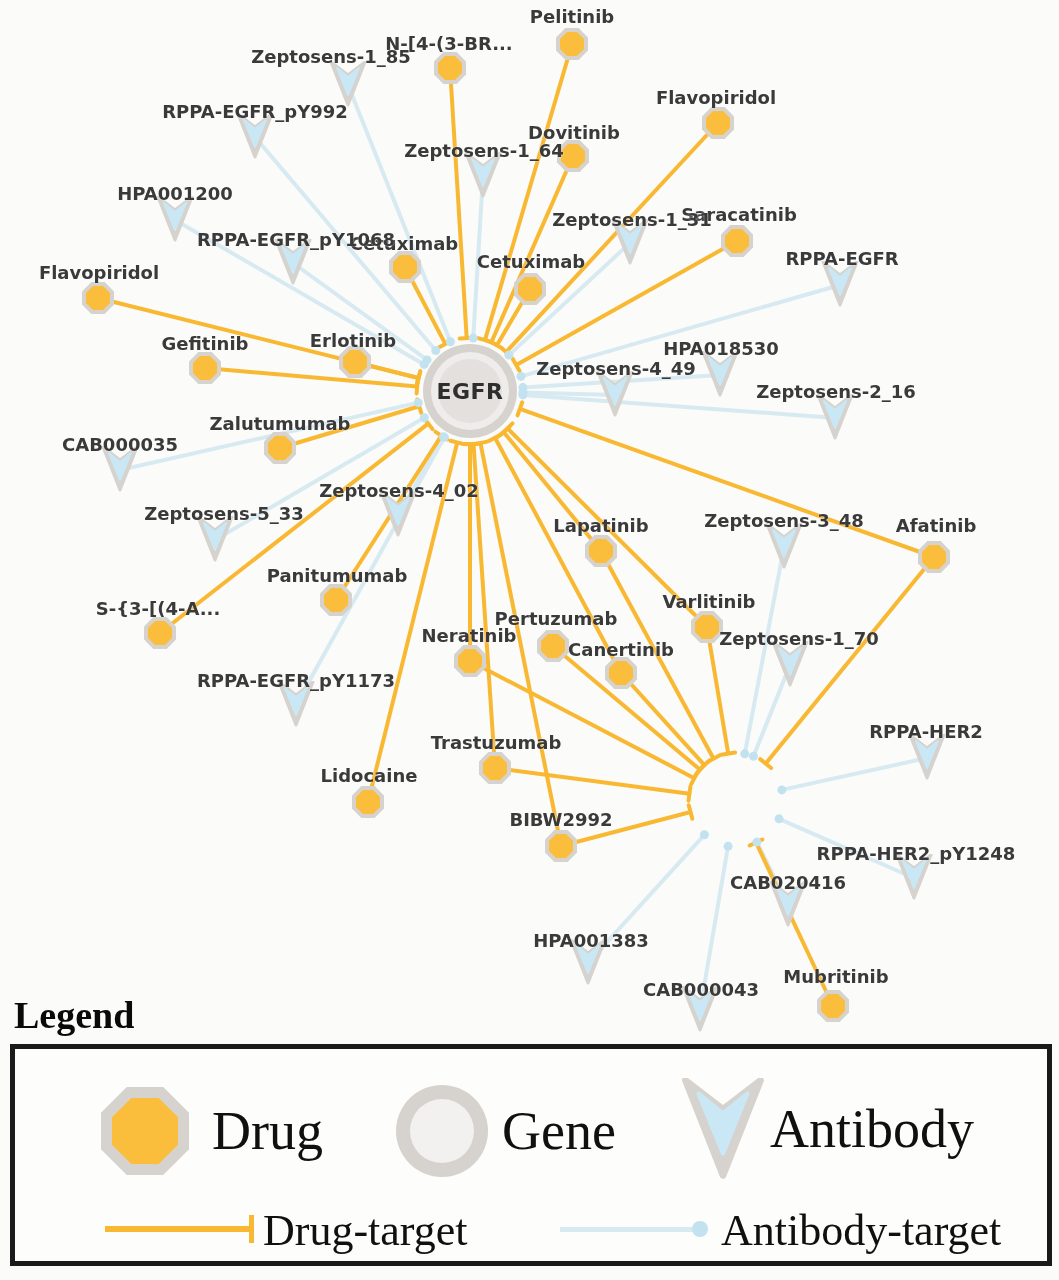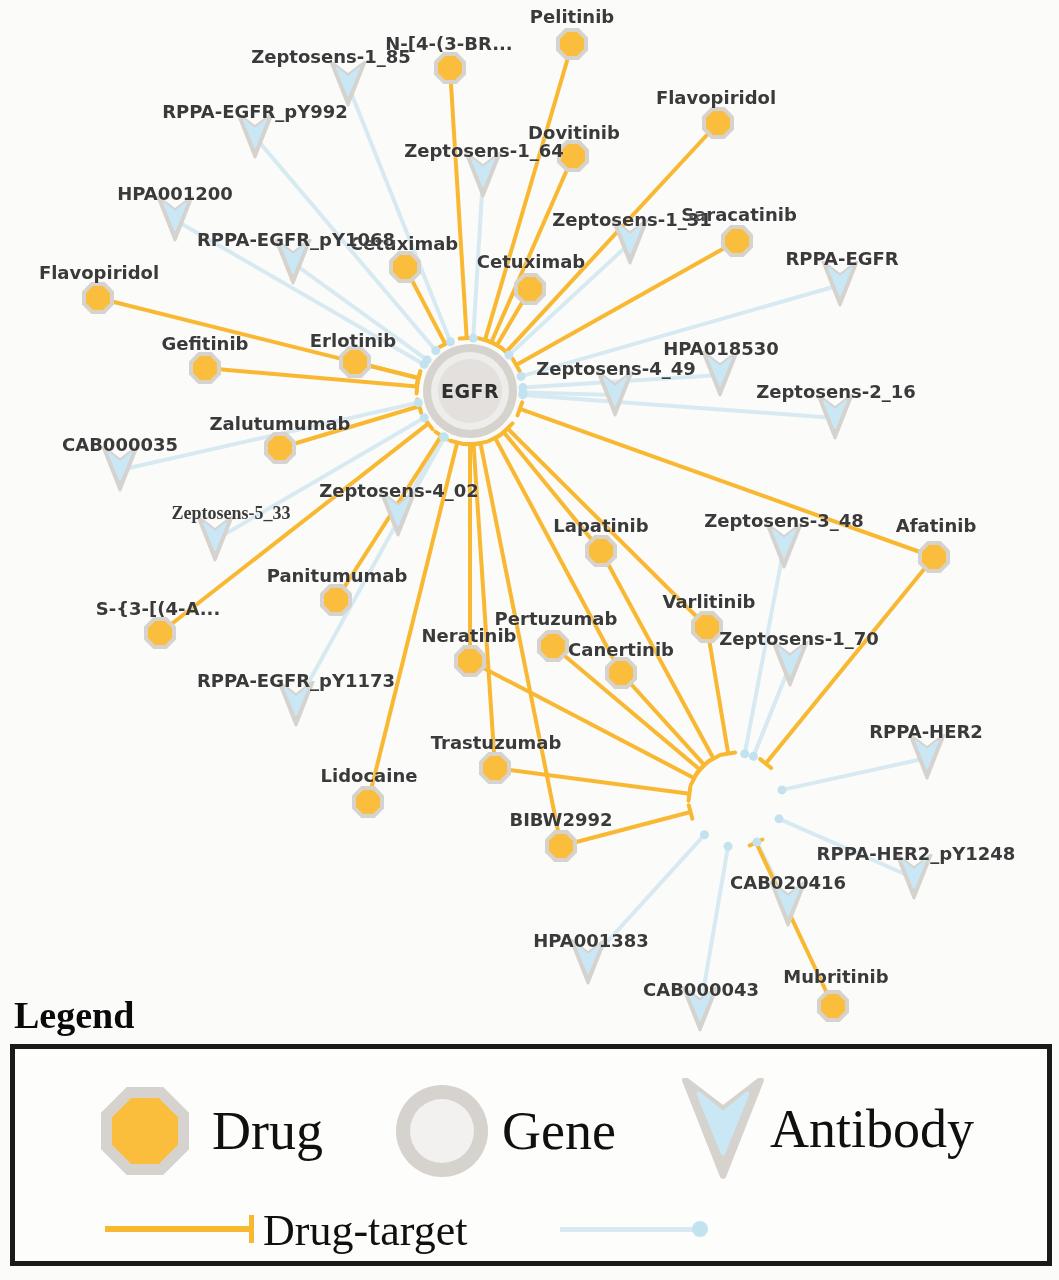--- a/index.html
+++ b/index.html
@@ -12,21 +12,21 @@
     clip-path:polygon(29.3% 0%,70.7% 0%,100% 29.3%,100% 70.7%,70.7% 100%,29.3% 100%,0% 70.7%,0% 29.3%);}
   .octagon-inner{position:absolute;left:4px;top:4px;width:24px;height:24px;background:var(--drug-fill);
     clip-path:polygon(29.3% 0%,70.7% 0%,100% 29.3%,100% 70.7%,70.7% 100%,29.3% 100%,0% 70.7%,0% 29.3%);}
 
   .chevron{position:absolute;}
 
   .gene-outer{position:absolute;border-radius:50%;background:var(--gene-ring);}
   .gene-mid{position:absolute;left:8px;top:8px;right:8px;bottom:8px;border-radius:50%;background:#efedeb;}
   .gene-core{position:absolute;left:15px;top:15px;right:15px;bottom:15px;border-radius:50%;background:#e3e0dd;}
   .gene-label{position:absolute;left:0;top:0;width:100%;height:100%;display:flex;align-items:center;justify-content:center;
-    font-weight:bold;font-size:19px;color:#2e2e2e;letter-spacing:.5px;}
+    font-weight:bold;font-size:22px;color:#2e2e2e;letter-spacing:.5px;}
 
   .node-label{position:absolute;transform:translate(-50%,-50%);white-space:nowrap;z-index:3;
     font-weight:bold;font-size:18px;color:var(--label-text);text-shadow:0 0 2px rgba(255,255,255,.8);text-align:center;}
 
   
   .legend-heading{position:absolute;left:14px;top:993px;font-family:"Liberation Serif",serif;
     font-weight:bold;font-size:38px;color:#0a0a0a;z-index:4;}
   .legend-box{position:absolute;left:10px;top:1044px;width:1032px;height:212px;border:5px solid #1a1a1a;
     background:#fdfdfc;z-index:3;}
   .legend-item-label{position:absolute;transform:translateY(-50%);font-family:"Liberation Serif",serif;
@@ -304,21 +304,21 @@
       <div class="node-label" style="left: 836px; top: 391px;">Zeptosens-2_16</div>
       <svg class="chevron" width="38" height="46" viewBox="0 0 38 46" style="left: 101px; top: 446px; position: absolute;">
         <polygon points="19,44 2,1 19,14 36,1" fill="#d6d2cd" stroke="#d6d2cd" stroke-width="3" stroke-linejoin="round"></polygon>
         <polygon points="19,34 8,7 19,16 30,7" fill="#c9e7f4" stroke="#c9e7f4" stroke-width="2" stroke-linejoin="round"></polygon>
       </svg>
       <div class="node-label" style="left: 120px; top: 444px;">CAB000035</div>
       <svg class="chevron" width="38" height="46" viewBox="0 0 38 46" style="left: 196px; top: 516px; position: absolute;">
         <polygon points="19,44 2,1 19,14 36,1" fill="#d6d2cd" stroke="#d6d2cd" stroke-width="3" stroke-linejoin="round"></polygon>
         <polygon points="19,34 8,7 19,16 30,7" fill="#c9e7f4" stroke="#c9e7f4" stroke-width="2" stroke-linejoin="round"></polygon>
       </svg>
-      <div class="node-label" style="left: 231px; top: 513px; font-family: Liberation Serif, serif;">Zeptosens-5_33</div>
+      <div class="node-label" style="left: 224px; top: 513px;">Zeptosens-5_33</div>
       <svg class="chevron" width="38" height="46" viewBox="0 0 38 46" style="left: 379px; top: 491px; position: absolute;">
         <polygon points="19,44 2,1 19,14 36,1" fill="#d6d2cd" stroke="#d6d2cd" stroke-width="3" stroke-linejoin="round"></polygon>
         <polygon points="19,34 8,7 19,16 30,7" fill="#c9e7f4" stroke="#c9e7f4" stroke-width="2" stroke-linejoin="round"></polygon>
       </svg>
       <div class="node-label" style="left: 399px; top: 490px;">Zeptosens-4_02</div>
       <svg class="chevron" width="38" height="46" viewBox="0 0 38 46" style="left: 277px; top: 681px; position: absolute;">
         <polygon points="19,44 2,1 19,14 36,1" fill="#d6d2cd" stroke="#d6d2cd" stroke-width="3" stroke-linejoin="round"></polygon>
         <polygon points="19,34 8,7 19,16 30,7" fill="#c9e7f4" stroke="#c9e7f4" stroke-width="2" stroke-linejoin="round"></polygon>
       </svg>
       <div class="node-label" style="left: 296px; top: 680px;">RPPA-EGFR_pY1173</div>
@@ -377,13 +377,14 @@
     <polygon points="19,34 8,7 19,16 30,7" style="fill:var(--ab-fill);stroke:var(--ab-fill)" stroke-width="2" stroke-linejoin="round"></polygon>
   </svg>
   <div class="legend-item-label" style="left:770px;top:1129px">Antibody</div>
 
   <div class="legend-drug-line"></div>
   <div class="legend-drug-tee"></div>
   <div class="legend-edge-label" style="left:263px;top:1230px">Drug-target</div>
 
   <div class="legend-ab-line"></div>
   <div class="legend-ab-dot"></div>
+  <div class="legend-edge-label" style="left:721px;top:1230px">Antibody-target</div>
 </div>
 
 </body></html>

